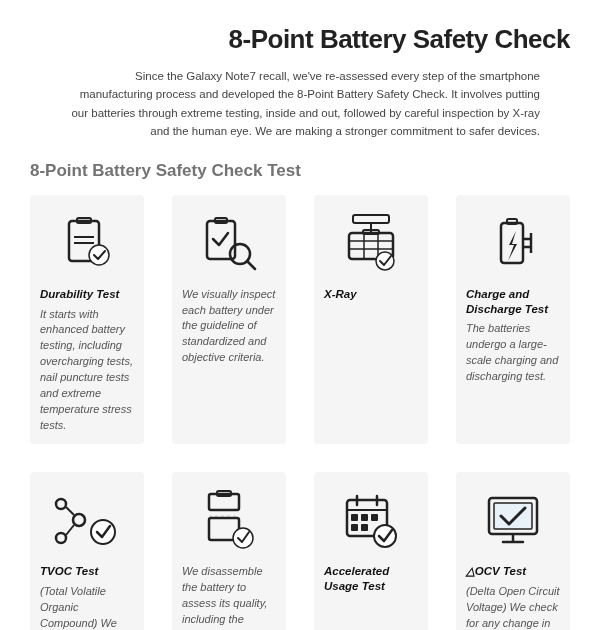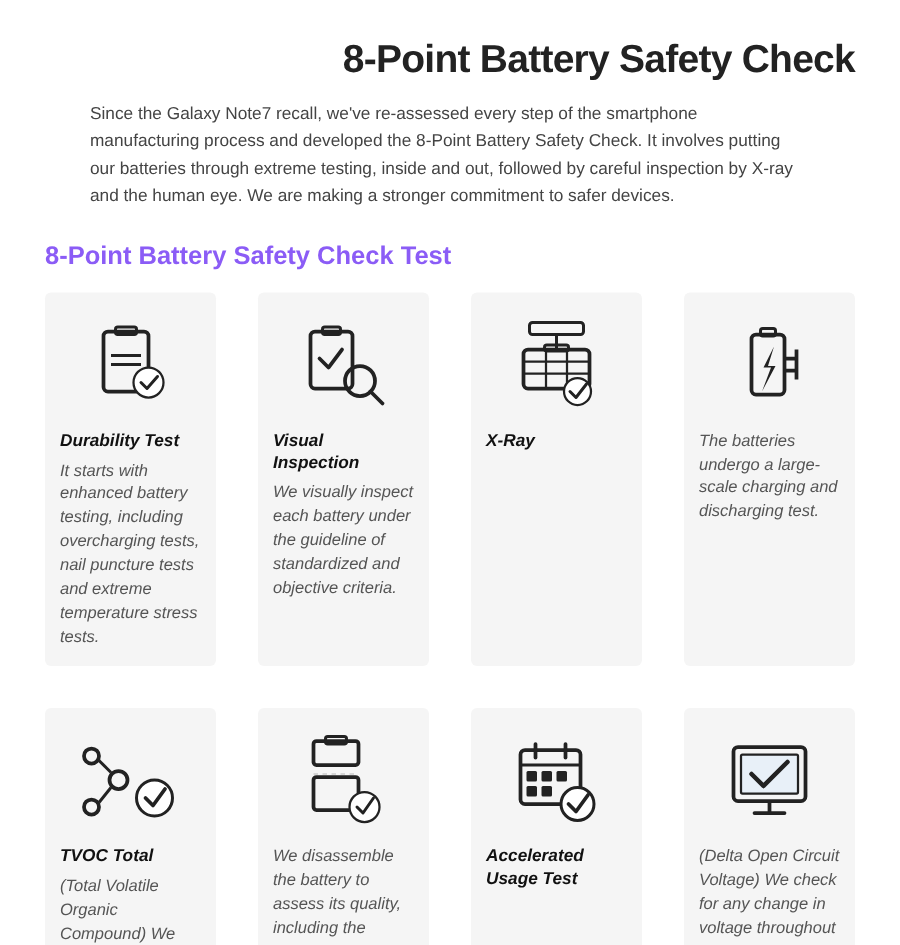--- a/index.html
+++ b/index.html
@@ -12,32 +12,32 @@
       padding: 24px 30px 20px 30px;
     }
     .page-title {
       text-align: right;
       font-size: 26px;
       font-weight: bold;
       margin-bottom: 12px;
       letter-spacing: -0.5px;
     }
     .intro-text {
-      text-align: left;
+      text-align: right;
       font-size: 11.5px;
       color: #444;
       line-height: 1.6;
       max-width: 480px;
       margin: 0 auto 20px auto;
     }
     .section-title {
       font-size: 17px;
       font-weight: bold;
       margin-bottom: 14px;
-      color: #8b5cf6;
+      color: #737373;
     }
     .grid {
       display: grid;
       grid-template-columns: repeat(4, 1fr);
       gap: 28px;
       font-style: italic;
     }
     .card {
       background: #f5f5f5;
       border-radius: 4px;
@@ -99,21 +99,20 @@
 
         <rect x="10" y="10" width="28" height="38" rx="3" ry="3" stroke="#222" stroke-width="2.5" fill="none"></rect>
         <rect x="18" y="7" width="12" height="5" rx="1.5" stroke="#222" stroke-width="2" fill="none"></rect>
 
         <path d="M16 28 L22 34 L31 22" stroke="#222" stroke-width="2.5" fill="none" stroke-linecap="round" stroke-linejoin="round"></path>
 
         <circle cx="43" cy="43" r="10" stroke="#222" stroke-width="2.5" fill="none"></circle>
         <line x1="50" y1="50" x2="58" y2="58" stroke="#222" stroke-width="2.5" stroke-linecap="round"></line>
       </svg>
     </div>
-    <div class="card-title">Visual Inspection</div>
     <div class="card-desc">We visually inspect each battery under the guideline of standardized and objective criteria.</div>
   </div>
 
   <div class="card">
     <div class="icon-area">
       <svg width="64" height="64" viewBox="0 0 64 64" fill="none">
 
         <rect x="14" y="4" width="36" height="8" rx="2" stroke="#222" stroke-width="2" fill="none"></rect>
 
         <line x1="32" y1="12" x2="32" y2="22" stroke="#222" stroke-width="2"></line>
@@ -141,41 +140,42 @@
         <rect x="20" y="12" width="22" height="40" rx="3" ry="3" stroke="#222" stroke-width="2.5" fill="none"></rect>
         <rect x="26" y="8" width="10" height="5" rx="1.5" stroke="#222" stroke-width="2" fill="none"></rect>
 
         <path d="M35 20 L28 34 L33 34 L27 50 L36 33 L31 33 Z" fill="#222"></path>
 
         <line x1="42" y1="28" x2="50" y2="28" stroke="#222" stroke-width="2.5"></line>
         <line x1="42" y1="36" x2="50" y2="36" stroke="#222" stroke-width="2.5"></line>
         <line x1="50" y1="22" x2="50" y2="42" stroke="#222" stroke-width="2.5"></line>
       </svg>
     </div>
+    <div class="card-title">Charge and Discharge Test</div>
     <div class="card-desc">The batteries undergo a large-scale charging and discharging test.</div>
   </div>
 
   <div class="card">
     <div class="icon-area">
       <svg width="72" height="64" viewBox="0 0 72 64" fill="none">
 
         <circle cx="28" cy="32" r="6" stroke="#222" stroke-width="2.5" fill="none"></circle>
 
         <circle cx="10" cy="16" r="5" stroke="#222" stroke-width="2.5" fill="none"></circle>
 
         <circle cx="10" cy="50" r="5" stroke="#222" stroke-width="2.5" fill="none"></circle>
 
         <line x1="15" y1="19" x2="23" y2="27" stroke="#222" stroke-width="2"></line>
         <line x1="15" y1="47" x2="23" y2="37" stroke="#222" stroke-width="2"></line>
 
         <circle cx="52" cy="44" r="12" fill="#fff" stroke="#222" stroke-width="2"></circle>
         <path d="M46 44 L51 49 L59 38" stroke="#222" stroke-width="2.5" fill="none" stroke-linecap="round" stroke-linejoin="round"></path>
       </svg>
     </div>
-    <div class="card-title">TVOC Total</div>
+    <div class="card-title">TVOC Test</div>
     <div class="card-desc">(Total Volatile Organic Compound) We test to make sure there isn't the slightest possibility of leakage of the volatile organic compound.</div>
   </div>
 
   <div class="card">
     <div class="icon-area">
       <svg width="64" height="64" viewBox="0 0 64 64" fill="none">
 
         <rect x="12" y="6" width="30" height="16" rx="2" stroke="#222" stroke-width="2.5" fill="none"></rect>
         <rect x="20" y="3" width="14" height="5" rx="1.5" stroke="#222" stroke-width="2" fill="none"></rect>
 
@@ -221,16 +221,17 @@
         <rect x="8" y="10" width="48" height="36" rx="3" stroke="#222" stroke-width="2.5" fill="none"></rect>
 
         <rect x="13" y="15" width="38" height="26" rx="1" stroke="#222" stroke-width="1.5" fill="#e8f0f8"></rect>
 
         <line x1="32" y1="46" x2="32" y2="54" stroke="#222" stroke-width="2.5"></line>
         <line x1="22" y1="54" x2="42" y2="54" stroke="#222" stroke-width="2.5" stroke-linecap="round"></line>
 
         <path d="M20 28 L28 36 L44 20" stroke="#222" stroke-width="3" fill="none" stroke-linecap="round" stroke-linejoin="round"></path>
       </svg>
     </div>
+    <div class="card-title">△OCV Test</div>
     <div class="card-desc">(Delta Open Circuit Voltage) We check for any change in voltage throughout the manufacturing process from component level to assembled device.</div>
   </div>
 
 </div>
 
 </body></html>

